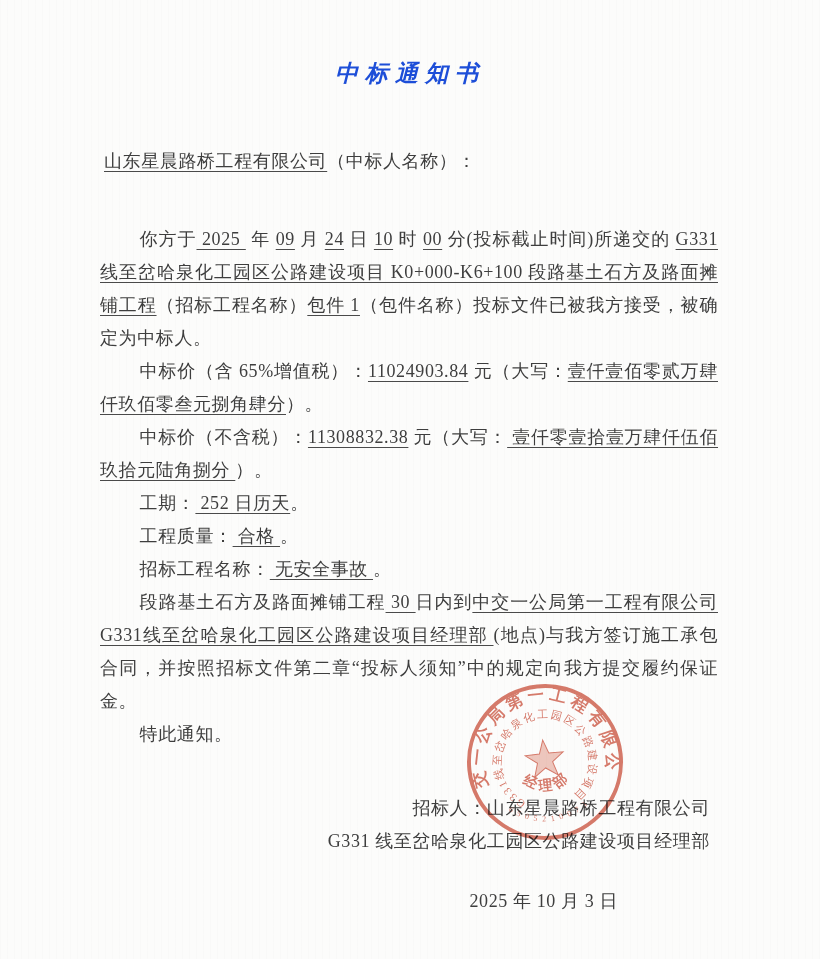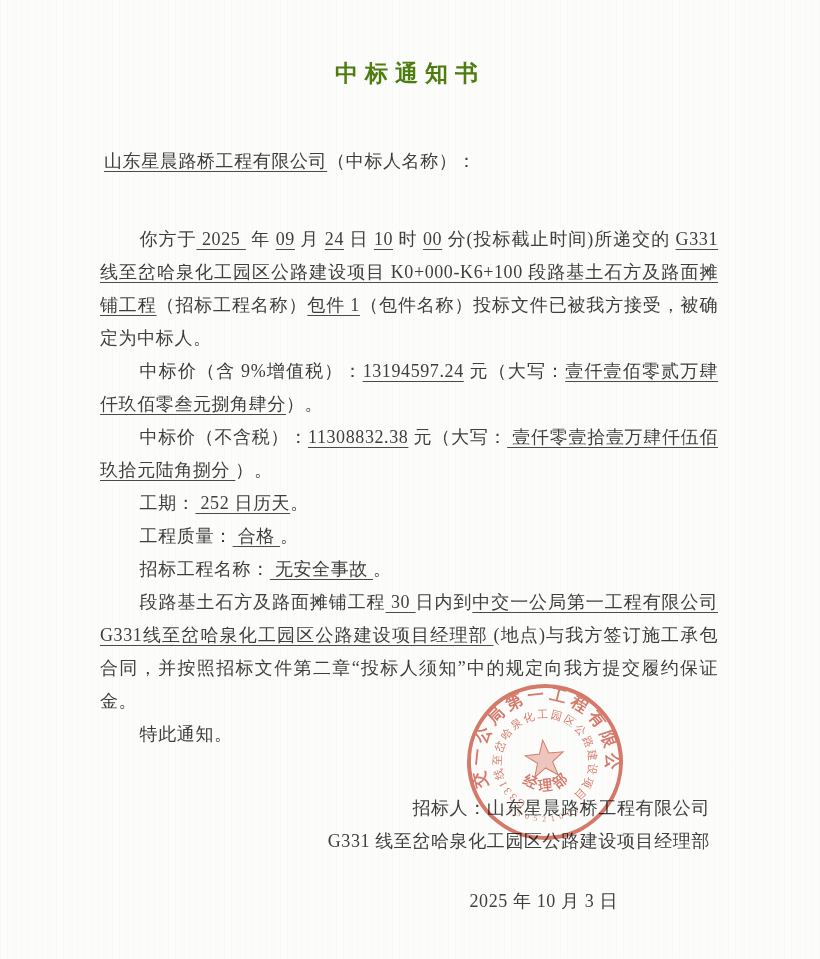--- a/index.html
+++ b/index.html
@@ -20,21 +20,22 @@
     background:repeating-linear-gradient(90deg,
       rgba(0,0,0,0.012) 0px, rgba(0,0,0,0.012) 1px,
       rgba(255,255,255,0) 1px, rgba(255,255,255,0) 7px);
     pointer-events:none;
   }
   .title{
     position:absolute; top:58px; left:0; width:100%;
     text-align:center;
     font-size:23px; font-weight:600;
     letter-spacing:7px;
-    color:#4d7c0f;
+    color:#1d4ed8;
+    font-style:italic;
   }
   .body{
     position:absolute; top:146px; left:100px; width:618px;
     font-size:18px; line-height:33px;
     text-align:justify;
     letter-spacing:0.6px;
   }
   .salutation{ padding-left:4px;font-family:Liberation Mono, monospace; }
   .para{ text-indent:2.2em; }
   .p-first{ margin-top:44px; }
@@ -81,21 +82,21 @@
 <div class="page">
 
   <div class="title">中标通知书</div>
 
   <div class="body">
 
     <div class="salutation"><span class="u">山东星晨路桥工程有限公司</span><span>（中标人名称）：</span></div>
 
     <div class="para p-first"><span>你方于</span><span class="u">&nbsp;2025&nbsp;</span><span>&nbsp;年&nbsp;</span><span class="u">09</span><span>&nbsp;月&nbsp;</span><span class="u">24</span><span>&nbsp;日&nbsp;</span><span class="u">10</span><span>&nbsp;时&nbsp;</span><span class="u">00</span><span>&nbsp;分(投标截止时间)所递交的&nbsp;</span><span class="u">G331 线至岔哈泉化工园区公路建设项目 K0+000-K6+100 段路基土石方及路面摊铺工程</span><span>（招标工程名称）</span><span class="u">包件 1</span><span>（包件名称）投标文件已被我方接受，被确定为中标人。</span></div>
 
-    <div class="para"><span>中标价（含 9%增值税）：</span><span class="u">13194597.24</span><span>&nbsp;元（大写：</span><span class="u">壹仟壹佰零贰万肆仟玖佰零叁元捌角肆分</span><span>）。</span></div>
+    <div class="para"><span>中标价（含 65%增值税）：</span><span class="u">11024903.84</span><span>&nbsp;元（大写：</span><span class="u">壹仟壹佰零贰万肆仟玖佰零叁元捌角肆分</span><span>）。</span></div>
 
     <div class="para"><span>中标价（不含税）：</span><span class="u">11308832.38</span><span>&nbsp;元（大写：</span><span class="u">&nbsp;壹仟零壹拾壹万肆仟伍佰玖拾元陆角捌分&nbsp;</span><span>）。</span></div>
 
     <div class="para"><span>工期：</span><span class="u">&nbsp;252 日历天</span><span>。</span></div>
 
     <div class="para"><span>工程质量：</span><span class="u">&nbsp;合格&nbsp;</span><span>。</span></div>
 
     <div class="para"><span>招标工程名称：</span><span class="u">&nbsp;无安全事故&nbsp;</span><span>。</span></div>
 
     <div class="para"><span>段路基土石方及路面摊铺工程</span><span class="u">&nbsp;30&nbsp;</span><span>日内到</span><span class="u">中交一公局第一工程有限公司 G331线至岔哈泉化工园区公路建设项目经理部&nbsp;</span><span>(地点)与我方签订施工承包合同，并按照招标文件第二章“投标人须知”中的规定向我方提交履约保证金。</span></div>

